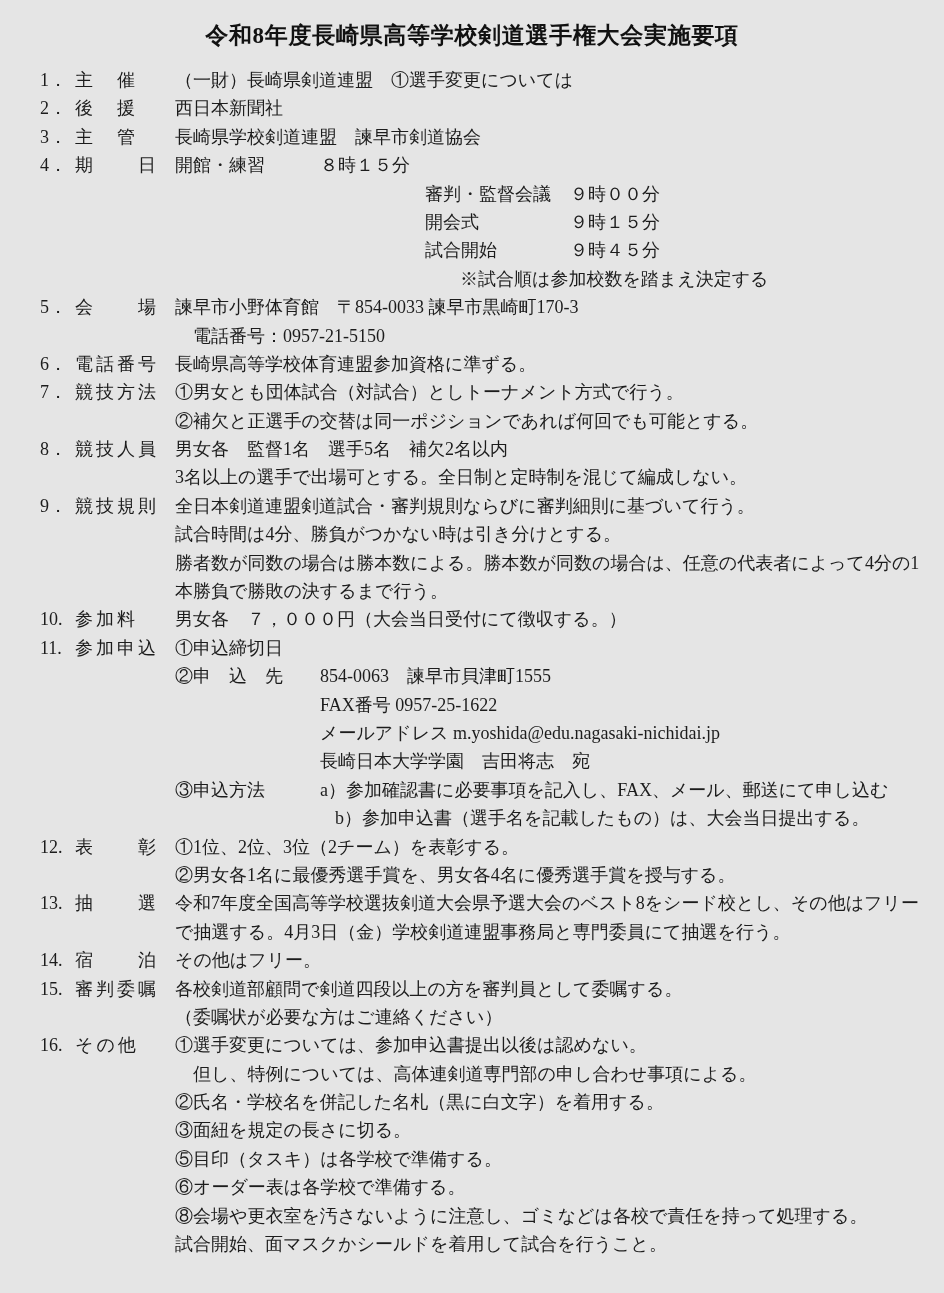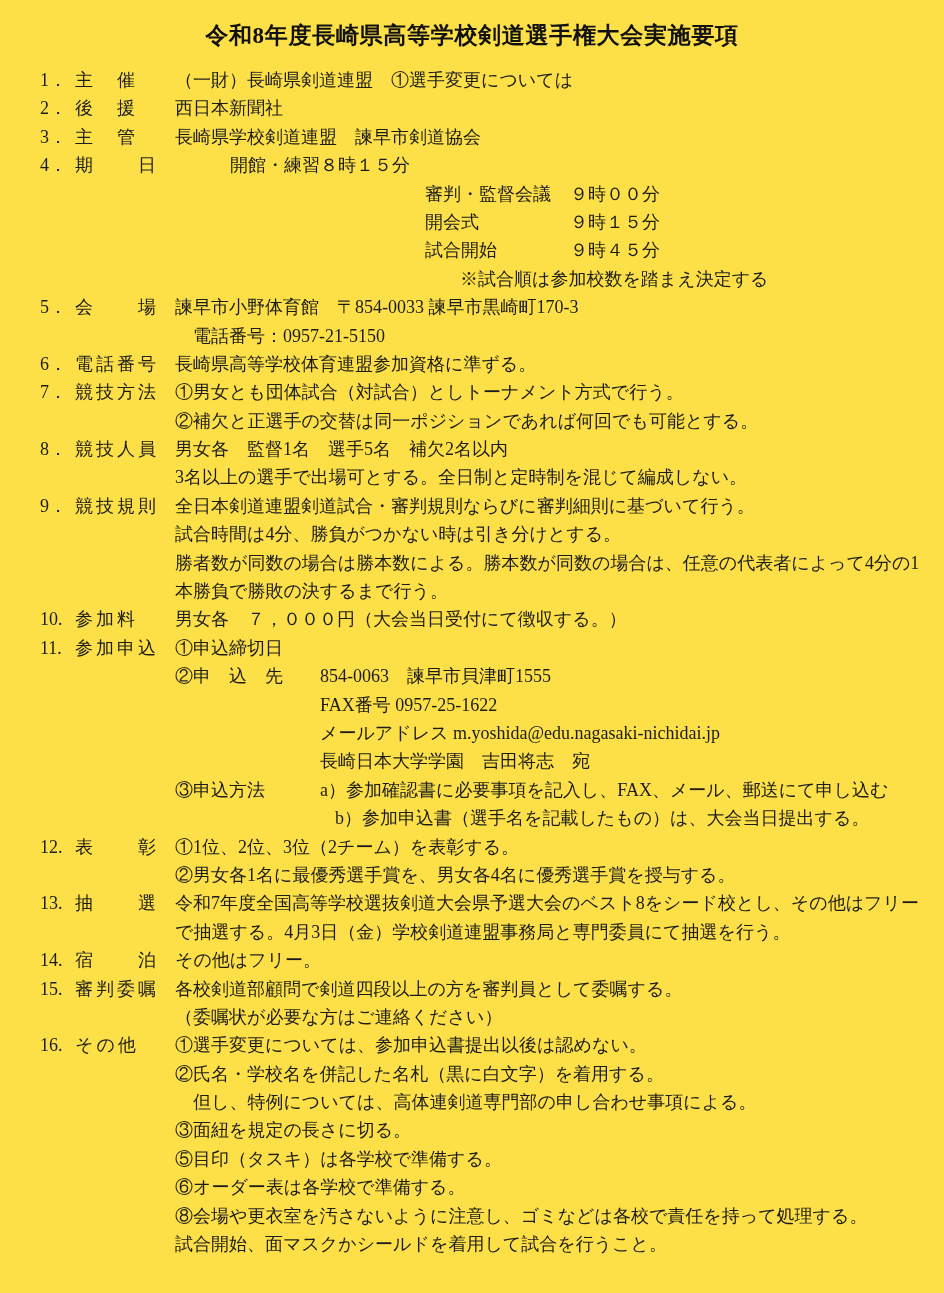--- a/index.html
+++ b/index.html
@@ -1,19 +1,19 @@
 <!DOCTYPE html>
 <html><head>
 <meta charset="utf-8">
 <style>
   html,body{margin:0;padding:0;background:#888;}
   .page{
     position:relative;
     width:944px;height:1293px;
-    background:#fde047;
+    background:#e5e5e5;
     color:#1c1c1c;
     font-family:"Liberation Serif","DejaVu Serif",serif;
     overflow:hidden;
     box-sizing:border-box;
   }
   .title{
     margin:20px 0 0 0;
     text-align:center;
     font-size:23px;
     font-weight:bold;
@@ -67,21 +67,21 @@
   <span class="cell grow">西日本新聞社</span></div>
 
   <div class="row">
     <span class="num">3．</span>
     <span class="label">主　管</span>
   <span class="cell grow">長崎県学校剣道連盟　諫早市剣道協会</span></div>
 
   <div class="row">
     <span class="num">4．</span>
     <span class="label">期　　日</span>
-  <span class="cell" style="width: 145px; flex: 0 0 145px; text-align: right;">開館・練習</span><span class="cell grow">８時１５分</span></div>
+  <span class="cell" style="width: 145px; flex: 0 0 145px;">開館・練習</span><span class="cell grow">８時１５分</span></div>
 
   <div class="row">
     <span class="num"></span>
     <span class="label"></span>
   <span class="cell" style="width: 250px; flex: 0 0 250px;"></span><span class="cell" style="width: 145px; flex: 0 0 145px;">審判・監督会議</span><span class="cell grow">９時００分</span></div>
 
   <div class="row">
     <span class="num"></span>
     <span class="label"></span>
   <span class="cell" style="width: 250px; flex: 0 0 250px;"></span><span class="cell" style="width: 145px; flex: 0 0 145px;">開会式</span><span class="cell grow">９時１５分</span></div>
@@ -227,26 +227,26 @@
   <span class="cell grow">（委嘱状が必要な方はご連絡ください）</span></div>
 
   <div class="row">
     <span class="num">16.</span>
     <span class="label">その他</span>
   <span class="cell grow">①選手変更については、参加申込書提出以後は認めない。</span></div>
 
   <div class="row">
     <span class="num"></span>
     <span class="label"></span>
+  <span class="cell grow">　但し、特例については、高体連剣道専門部の申し合わせ事項による。</span></div>
+
+  <div class="row">
+    <span class="num"></span>
+    <span class="label"></span>
   <span class="cell grow">②氏名・学校名を併記した名札（黒に白文字）を着用する。</span></div>
-
-  <div class="row">
-    <span class="num"></span>
-    <span class="label"></span>
-  <span class="cell grow">　但し、特例については、高体連剣道専門部の申し合わせ事項による。</span></div>
 
   <div class="row">
     <span class="num"></span>
     <span class="label"></span>
   <span class="cell grow">③面紐を規定の長さに切る。</span></div>
 
   <div class="row">
     <span class="num"></span>
     <span class="label"></span>
   <span class="cell grow">⑤目印（タスキ）は各学校で準備する。</span></div>

